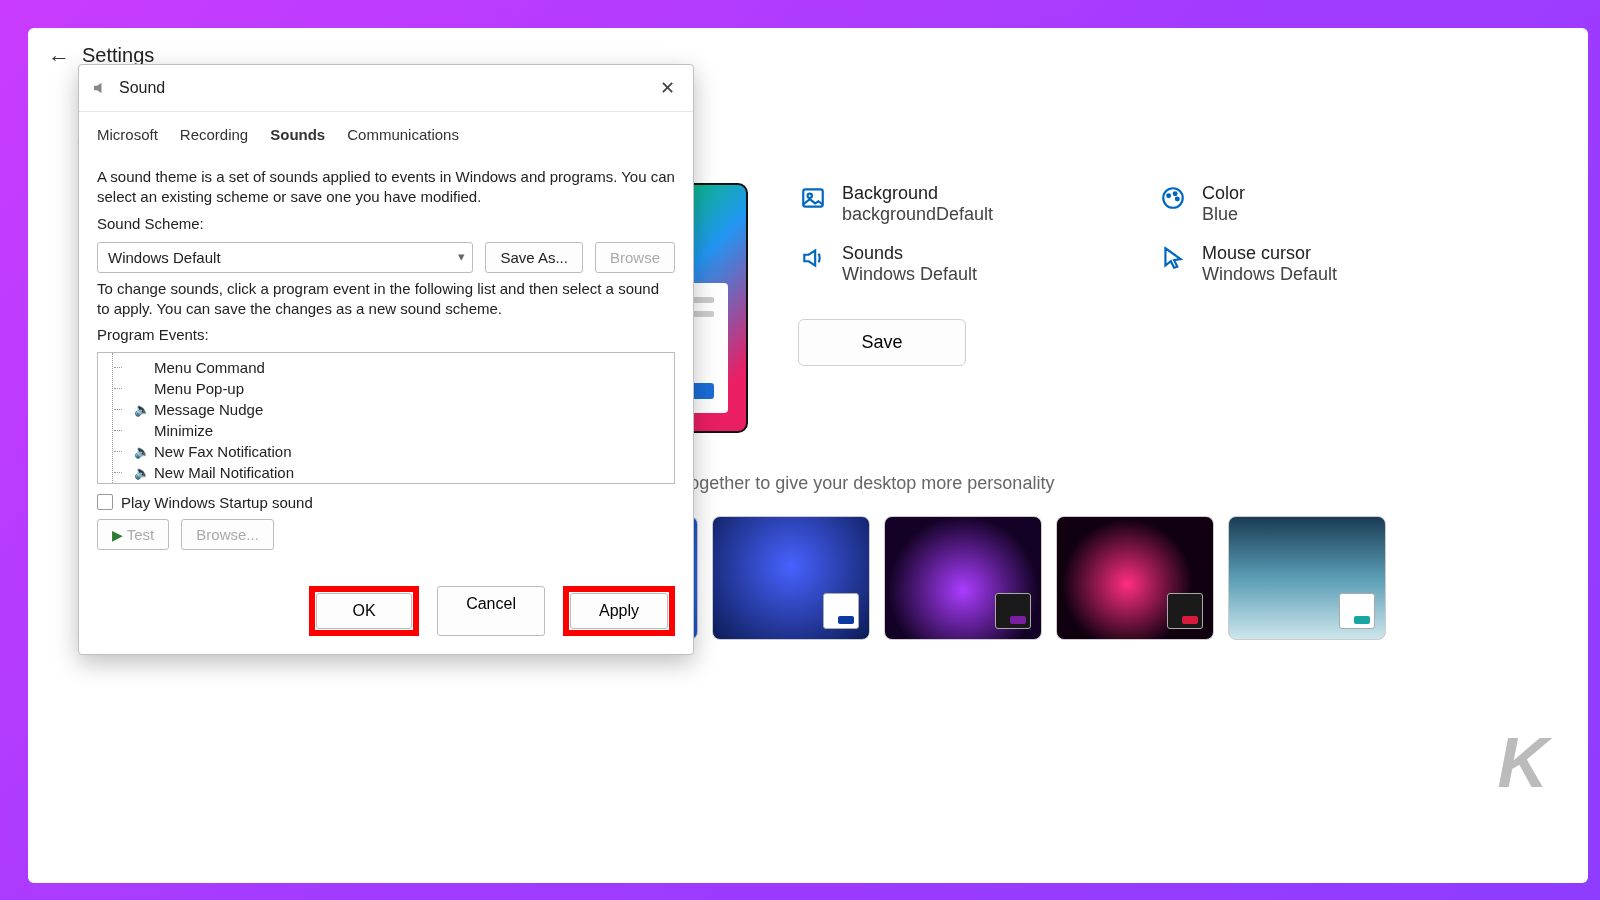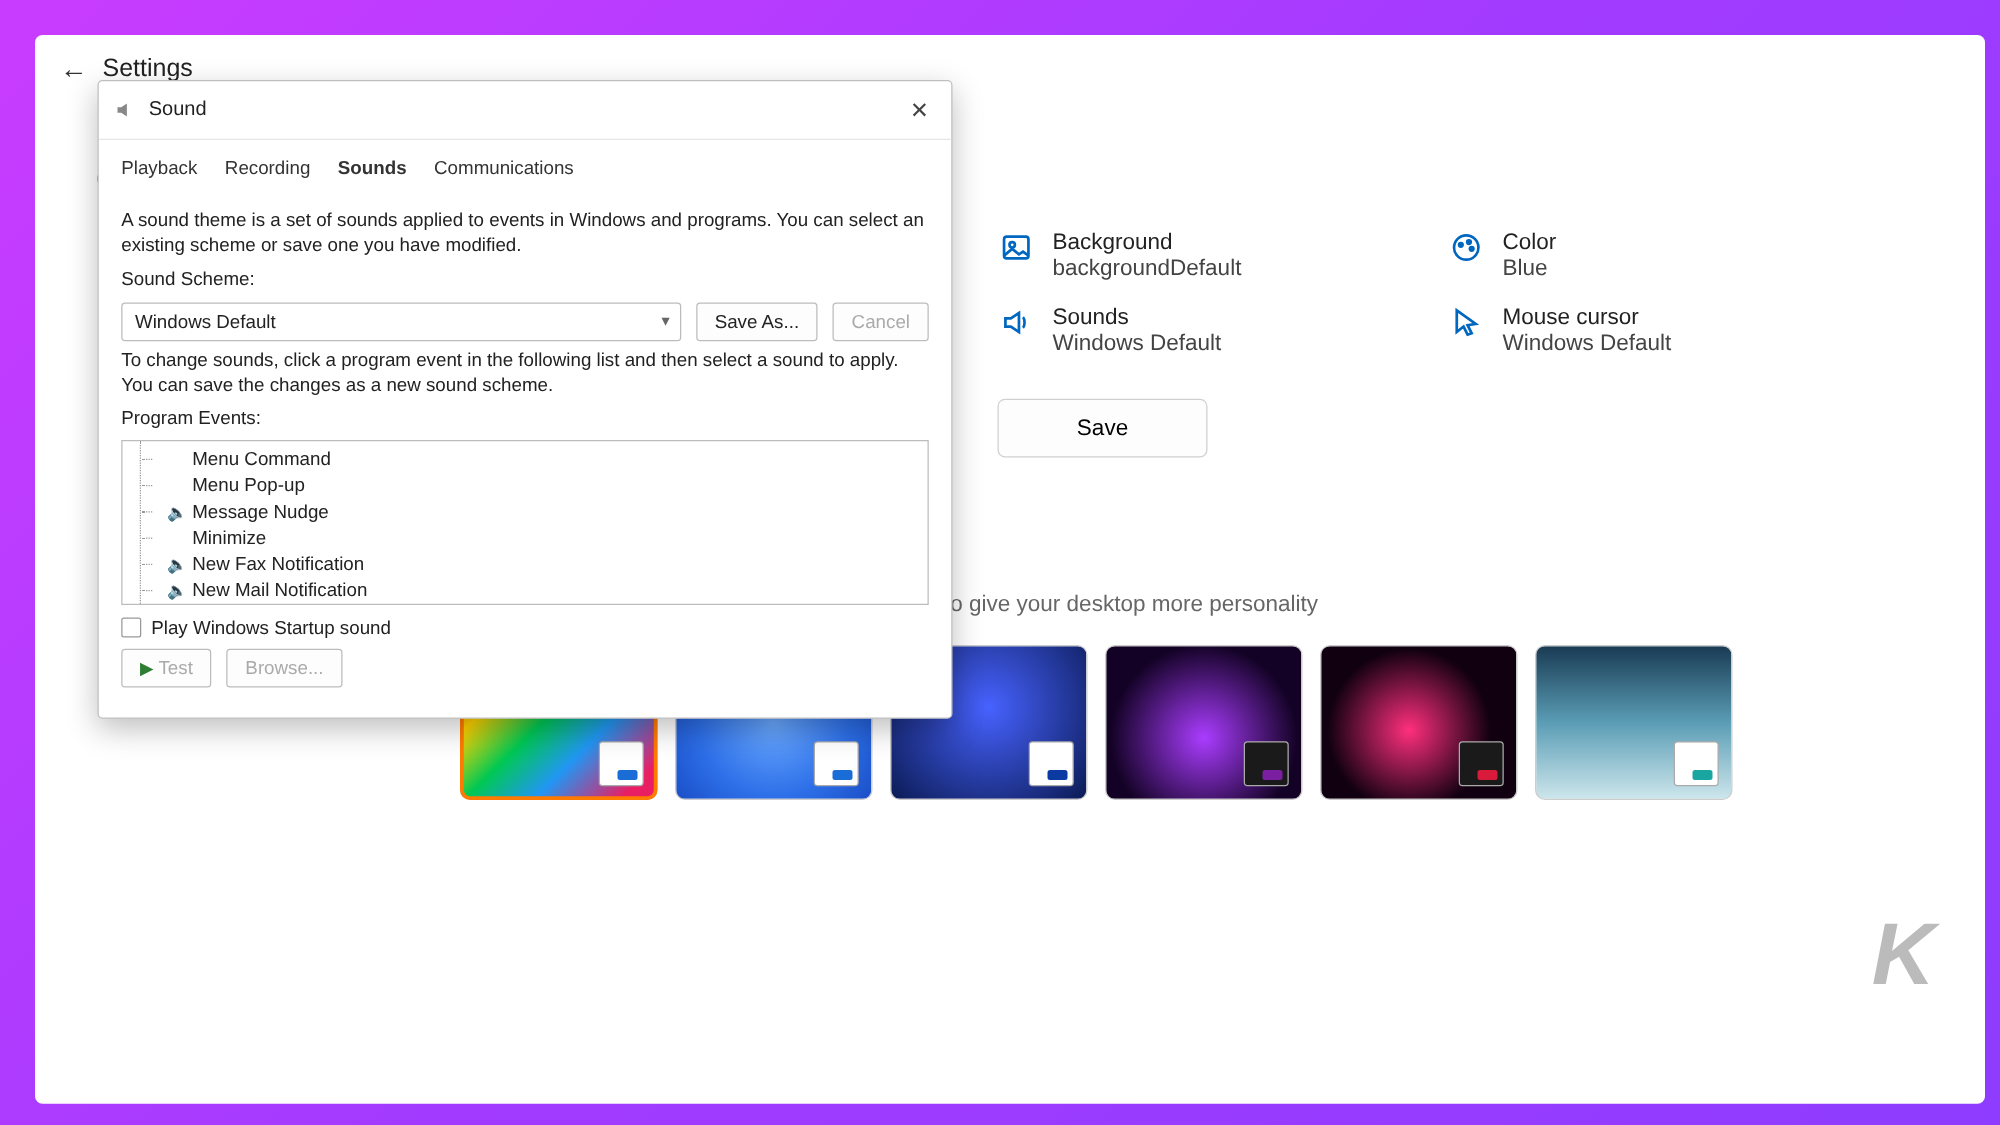--- a/index.html
+++ b/index.html
@@ -38,21 +38,21 @@
 .thumb-4{background:radial-gradient(circle at 50% 60%, #aa3cff 0%, #130225 70%);}
 .thumb-5{background:radial-gradient(circle at 45% 55%, #ff2f7e 0%, #100010 60%);}
 .thumb-6{background:linear-gradient(180deg,#1a3b54 0%, #5a9db5 50%, #cde6ec 100%);}
 .theme-thumb .t-mini { position:absolute; right:10px; bottom:10px; width:36px; height:36px; background:#fff; border-radius:3px; border:1px solid #aaa; display:flex; align-items:flex-end; justify-content:flex-end; padding:4px; }
 .theme-thumb .t-accent { width:16px; height:8px; border-radius:2px; }
 .a-blue{background:#1a6dd6;} .a-darkblue{background:#0b3aa2;} .a-purple{background:#7b1fa2;} .a-red{background:#d81b3a;} .a-teal{background:#1aa6a0;}
 .more-themes { margin-top:34px; font-size:20px; color:#222; }
 .watermark{position:absolute; right:40px; bottom:80px; font-size:70px; font-weight:700; font-style:italic; color:rgba(60,60,60,0.35);}
 
 
-.sound-dialog { position:absolute; left:78px; top:64px; width:684px; background:#fff; border:1px solid #bfbfbf; border-radius:4px; box-shadow:0 8px 24px rgba(0,0,0,0.25); z-index:10; }
+.sound-dialog { position:absolute; left:78px; top:64px; width:616px; background:#fff; border:1px solid #bfbfbf; border-radius:4px; box-shadow:0 8px 24px rgba(0,0,0,0.25); z-index:10; }
 .dlg-title { display:flex; align-items:center; gap:10px; padding:10px 12px; border-bottom:1px solid #e5e5e5; }
 .dlg-title .t-icon { width:18px; height:18px; }
 .dlg-title .t-text { font-size:16px; color:#222; }
 .dlg-close { margin-left:auto; font-size:18px; color:#444; cursor:pointer; padding:2px 6px; }
 .dlg-tabs { display:flex; gap:14px; padding:10px 14px 0 14px; font-size:15px; }
 .dlg-tab { padding:4px 4px 8px 4px; color:#333; cursor:pointer; }
 .dlg-tab.active { font-weight:600; }
 .dlg-body { padding:10px 18px 14px 18px; font-size:15px; color:#222; }
 .dlg-body p { margin:6px 0; line-height:1.35; }
 .scheme-row { display:flex; gap:12px; margin:8px 0 4px 0; }
@@ -230,32 +230,32 @@
 
 <div class="sound-dialog">
   <div class="dlg-title">
     <span class="t-icon"><svg viewBox="0 0 24 24" width="18" height="18" fill="#888">
           <path d="M4 9v6h4l6 4V5l-6 4H4z"></path>
         </svg></span>
     <span class="t-text">Sound</span>
     <span class="dlg-close">✕</span>
   </div>
   <div class="dlg-tabs">
-    <div class="dlg-tab">Playback</div>
+    <div class="dlg-tab">Microsoft</div>
     <div class="dlg-tab">Recording</div>
     <div class="dlg-tab active">Sounds</div>
     <div class="dlg-tab">Communications</div>
   </div>
   <div class="dlg-body">
     <p>A sound theme is a set of sounds applied to events in Windows and programs.  You can select an existing scheme or save one you have modified.</p>
     <p>Sound Scheme:</p>
     <div class="scheme-row">
       <div class="combo">Windows Default</div>
       <div class="btn-sm">Save As...</div>
-      <div class="btn-sm disabled">Cancel</div>
+      <div class="btn-sm disabled">Browse</div>
     </div>
     <p>To change sounds, click a program event in the following list and then select a sound to apply.  You can save the changes as a new sound scheme.</p>
     <p>Program Events:</p>
     <div class="events-box">
       <div class="ev-tree-line"></div>
       <div class="ev-item">
           <span class="spk-icon"></span>
           <span>Menu Command</span>
         </div>
       <div class="ev-item">
@@ -281,13 +281,22 @@
     </div>
     <div class="chk-row">
       <div class="chk"></div>
       <span>Play Windows Startup sound</span>
     </div>
     <div class="sounds-row">
       <div class="btn-sm disabled"><span class="play-icon">▶</span><span>Test</span></div>
       <div class="btn-sm disabled">Browse...</div>
     </div>
   </div>
+  <div class="dlg-footer">
+    <div class="highlight-box">
+      <div class="footer-btn">OK</div>
+    </div>
+    <div class="footer-btn">Cancel</div>
+    <div class="highlight-box">
+      <div class="footer-btn">Apply</div>
+    </div>
+  </div>
 </div>
 
 </body></html>

